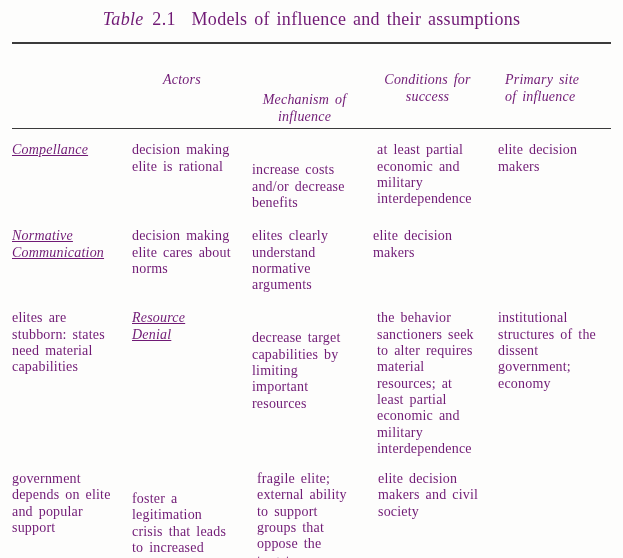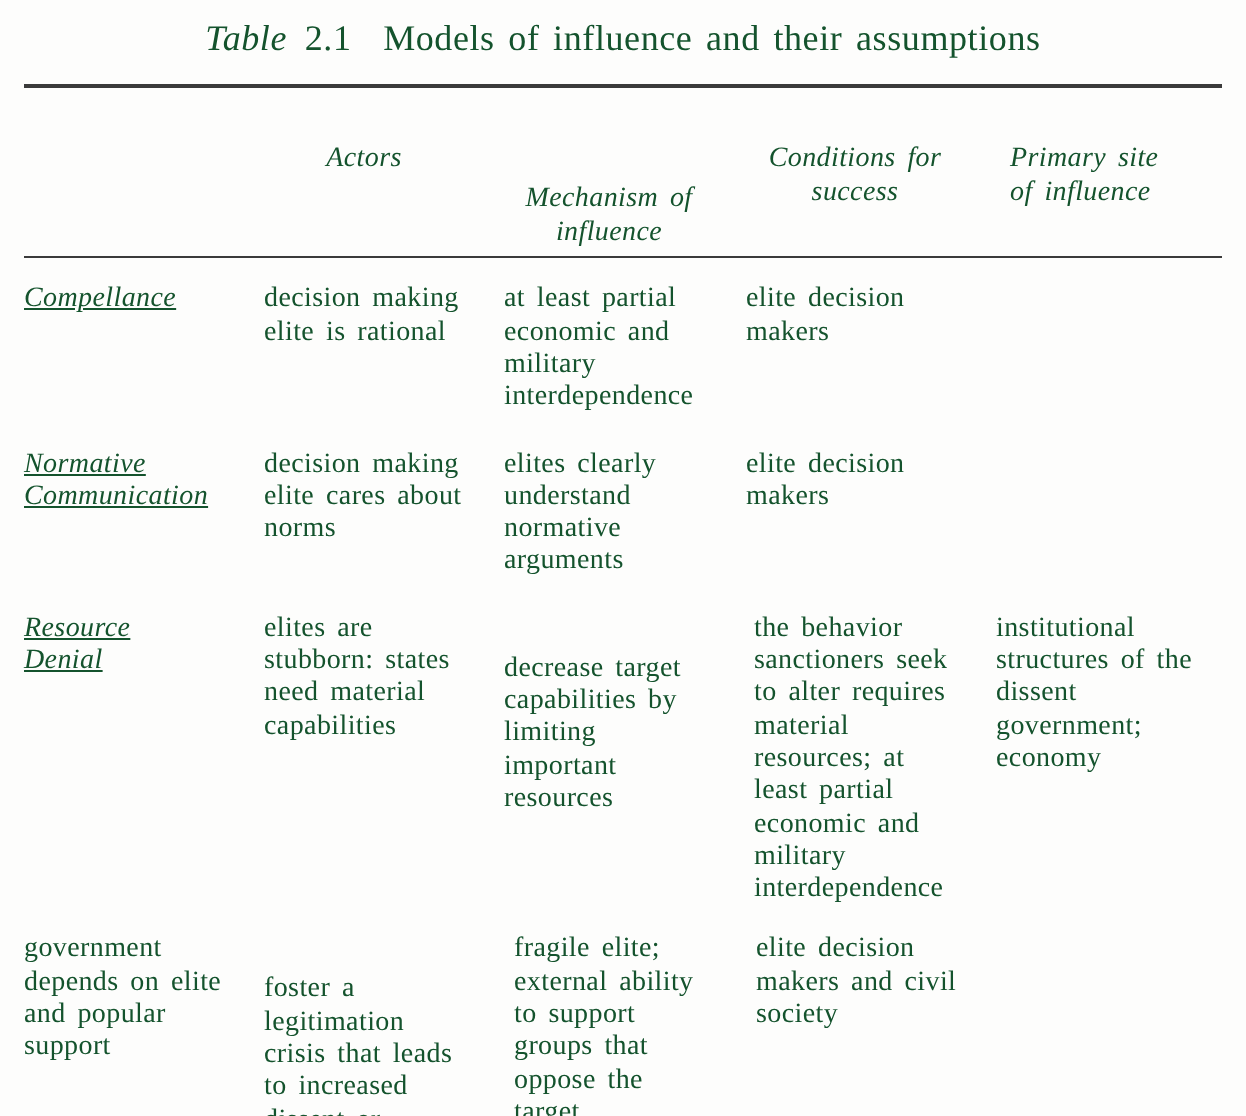--- a/index.html
+++ b/index.html
@@ -4,21 +4,21 @@
 <style>
   * { margin: 0; padding: 0; box-sizing: border-box; }
   html, body { background: #fdfdfc; }
   .sheet {
     position: relative;
     width: 623px;
     height: 558px;
     background: #fdfdfc;
     padding: 9px 12px 0;
     font-family: "Liberation Serif", "DejaVu Serif", serif;
-    color: #14532d;
+    color: #701a75;
     overflow: hidden;
   }
   .caption {
     text-align: center;
     font-size: 18px;
     line-height: 20px;
     height: 20px;
     letter-spacing: 0.3px;
     word-spacing: 2px;
     white-space: nowrap;
@@ -84,20 +84,23 @@
     </div>
 
     <div class="rule thin"></div>
 
     <div class="tbody">
 
       <div class="row trow gap-lg">
         <div class="cell c0">Compellance</div>
         <div class="cell c1">decision making
 elite is rational</div>
+        <div class="cell c2">increase costs
+and/or decrease
+benefits</div>
         <div class="cell c3">at least partial
 economic and
 military
 interdependence</div>
         <div class="cell c4">elite decision
 makers</div>
       </div>
 
       <div class="row trow gap-lg">
         <div class="cell c0">Normative
@@ -107,26 +110,26 @@
 norms</div>
         <div class="cell c3">elites clearly
 understand
 normative
 arguments</div>
         <div class="cell c4">elite decision
 makers</div>
       </div>
 
       <div class="row trow gap-md">
-        <div class="cell c0">Resource
-Denial</div>
         <div class="cell c1">elites are
 stubborn: states
 need material
 capabilities</div>
+        <div class="cell c0">Resource
+Denial</div>
         <div class="cell c2">decrease target
 capabilities by
 limiting
 important
 resources</div>
         <div class="cell c3">the behavior
 sanctioners seek
 to alter requires
 material
 resources; at

